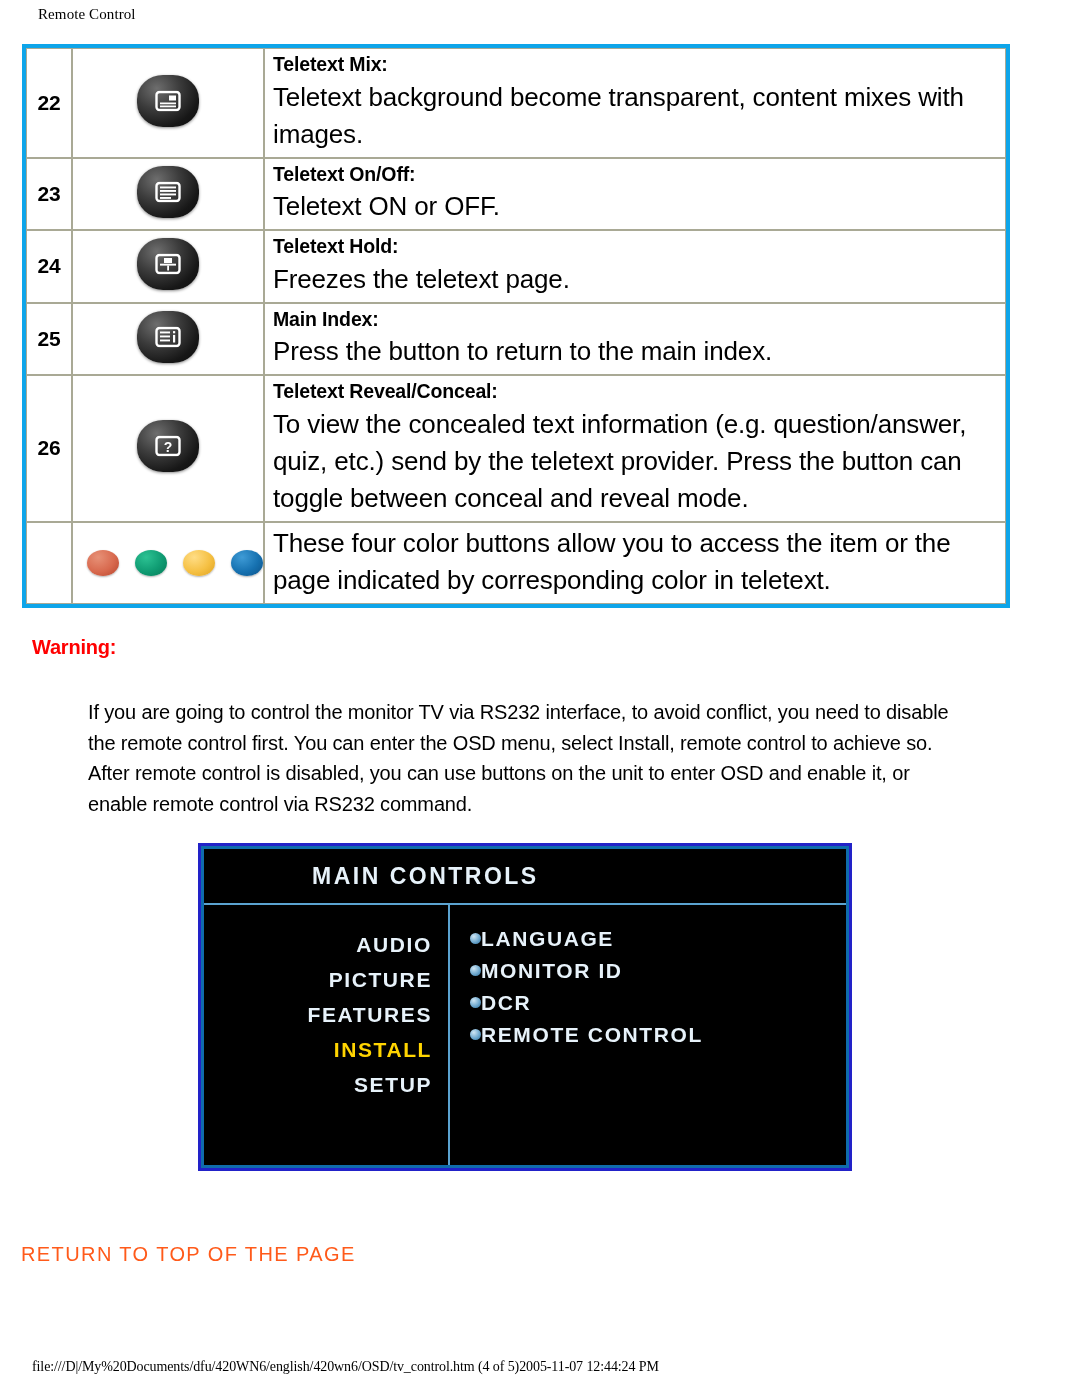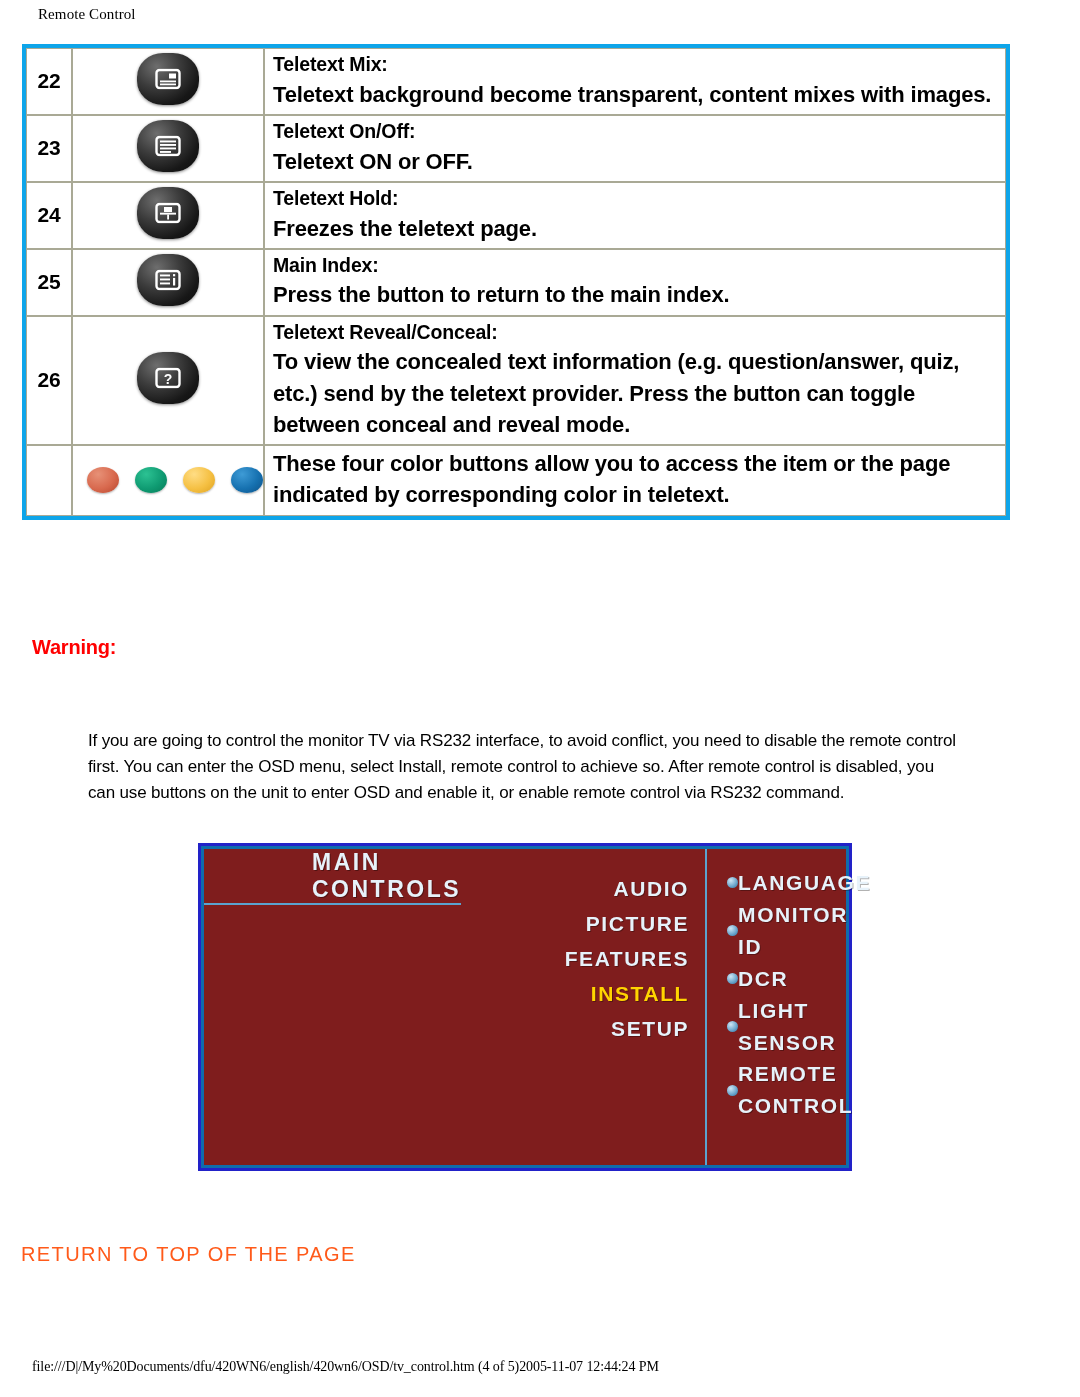--- a/index.html
+++ b/index.html
@@ -55,22 +55,22 @@
   }
 
   .desc-title {
     font-size: 19.5px;
     font-weight: bold;
     line-height: 1.42;
     letter-spacing: -.15px;
     white-space: nowrap;
   }
   .desc-body {
-    font-size: 22px;
-    font-weight: bold;
+    font-size: 26px;
+    font-weight: normal;
     line-height: 1.42;
     letter-spacing: -.15px;
   }
 
   
   .key {
     display: inline-block;
     width: 62px;
     height: 52px;
     border-radius: 26px / 24px;
@@ -112,46 +112,45 @@
     font-size: 20px;
     font-weight: bold;
     color: #ff0000;
     letter-spacing: -.2px;
   }
   .warning-body {
     position: absolute;
     left: 88px;
     top: 697px;
     width: 870px;
-    font-size: 17px;
+    font-size: 20px;
     line-height: 1.53;
     letter-spacing: -.15px;
     color: #000;
-    margin-top: 31px;
   }
 
   
   .osd {
     position: absolute;
     left: 198px;
     top: 843px;
     width: 654px;
     height: 328px;
     background: #0f6cac;
     border: 3px solid #2222c8;
     box-sizing: border-box;
     padding: 3px;
   }
   .osd-inner {
     width: 100%;
     height: 100%;
-    background: #7f1d1d;
+    background: #000000;
     box-sizing: border-box;
     display: flex;
-    flex-direction: row;
+    flex-direction: column;
     justify-content: space-between;
   }
   .osd-title {
     height: 56px;
     flex: 0 0 56px;
     border-bottom: 2px solid #5ba3d0;
     box-sizing: border-box;
     display: flex;
     align-items: center;
     padding-left: 108px;
@@ -398,24 +397,20 @@
         <div class="item">
           <span class="bullet"></span>
           <span class="item-label">MONITOR ID</span>
         </div>
         <div class="item">
           <span class="bullet"></span>
           <span class="item-label">DCR</span>
         </div>
         <div class="item">
           <span class="bullet"></span>
-          <span class="item-label">LIGHT SENSOR</span>
-        </div>
-        <div class="item">
-          <span class="bullet"></span>
           <span class="item-label">REMOTE CONTROL</span>
         </div>
       </div>
     </div>
   </div>
 </div>
 
 <a class="return-link" href="#">RETURN TO TOP OF THE PAGE</a>
 
 <div class="footer">file:///D|/My%20Documents/dfu/420WN6/english/420wn6/OSD/tv_control.htm (4 of 5)2005-11-07 12:44:24 PM</div>

